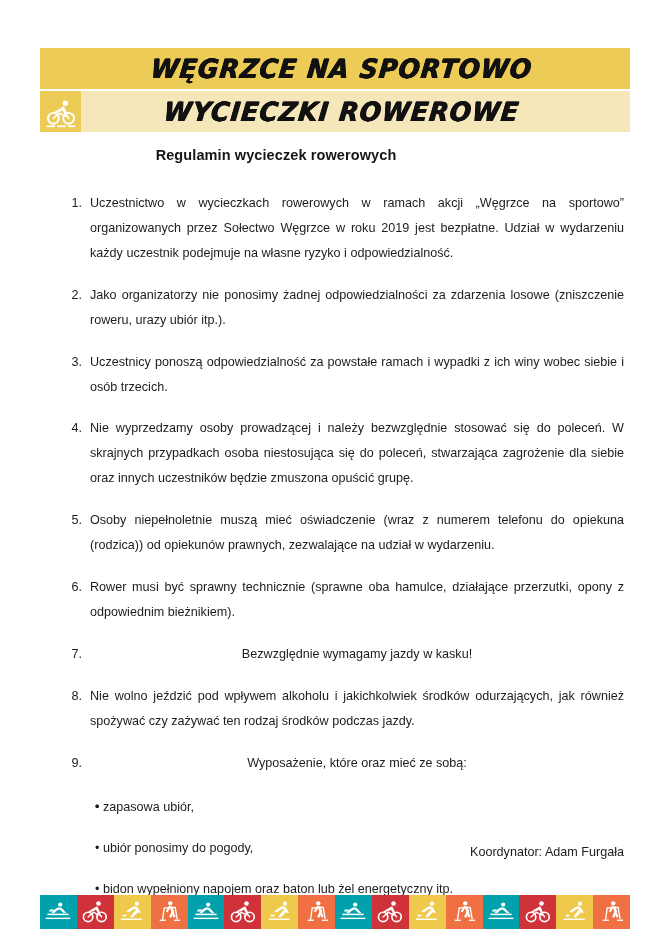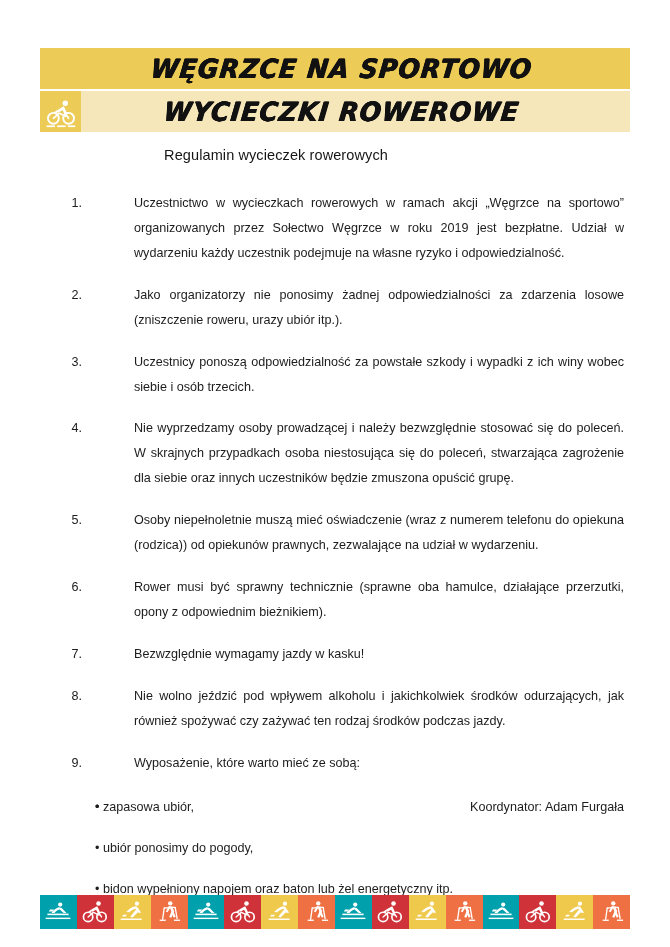--- a/index.html
+++ b/index.html
@@ -61,21 +61,21 @@
   }
 
   
   .doc-title {
     position: absolute;
     left: 0;
     top: 147px;
     width: 552px;
     text-align: center;
     font-size: 14.5px;
-    font-weight: normal;
+    font-weight: bold;
     color: #161616;
     letter-spacing: 0.1px;
   }
 
   
   .content {
     position: absolute;
     left: 62px;
     top: 191px;
     width: 562px;
@@ -93,22 +93,22 @@
   .rule-num {
     position: absolute;
     left: 0;
     top: 0;
     width: 20px;
     text-align: right;
     font-size: 12.6px;
     line-height: 1.98;
     color: #1c1c1c;
   }
-  .rule-text { display: block; margin-left: 44px; }
-  .rule-text.nojust { text-align: left; }
+  .rule-text { display: block; }
+  .rule-text.nojust { text-align: center; }
 
   
   .sublist {
     margin: 12px 0 0 0;
     padding: 0;
     list-style: none;
   }
   .sub-item {
     position: relative;
     padding-left: 41px;
@@ -123,21 +123,21 @@
     left: 33px;
     top: 0;
     font-size: 12.6px;
     line-height: 1.6;
   }
 
   
   .signature {
     position: absolute;
     right: 46px;
-    top: 800px;
+    top: 845px;
     font-size: 12.6px;
     color: #1c1c1c;
   }
 
   
   .footer-strip {
     position: absolute;
     left: 40px;
     top: 895px;
     width: 590px;
@@ -200,21 +200,21 @@
     <span class="rule-text">Uczestnictwo w wycieczkach rowerowych w ramach akcji „Węgrzce na sportowo” organizowanych przez Sołectwo Węgrzce w roku 2019 jest bezpłatne. Udział w wydarzeniu każdy uczestnik podejmuje na własne ryzyko i odpowiedzialność.</span>
   </div>
 
   <div class="rule-item">
     <span class="rule-num">2.</span>
     <span class="rule-text">Jako organizatorzy nie ponosimy żadnej odpowiedzialności za zdarzenia losowe (zniszczenie roweru, urazy ubiór itp.).</span>
   </div>
 
   <div class="rule-item">
     <span class="rule-num">3.</span>
-    <span class="rule-text">Uczestnicy ponoszą odpowiedzialność za powstałe szkody i wypadki z ich winy wobec siebie i osób trzecich.</span>
+    <span class="rule-text">Uczestnicy ponoszą odpowiedzialność za powstałe ramach i wypadki z ich winy wobec siebie i osób trzecich.</span>
   </div>
 
   <div class="rule-item">
     <span class="rule-num">4.</span>
     <span class="rule-text">Nie wyprzedzamy osoby prowadzącej i należy bezwzględnie stosować się do poleceń. W skrajnych przypadkach osoba niestosująca się do poleceń, stwarzająca zagrożenie dla siebie oraz innych uczestników będzie zmuszona opuścić grupę.</span>
   </div>
 
   <div class="rule-item">
     <span class="rule-num">5.</span>
     <span class="rule-text">Osoby niepełnoletnie muszą mieć oświadczenie (wraz z numerem telefonu do opiekuna (rodzica)) od opiekunów prawnych, zezwalające na udział w wydarzeniu.</span>
@@ -230,21 +230,21 @@
     <span class="rule-text nojust">Bezwzględnie wymagamy jazdy w kasku!</span>
   </div>
 
   <div class="rule-item">
     <span class="rule-num">8.</span>
     <span class="rule-text">Nie wolno jeździć pod wpływem alkoholu i jakichkolwiek środków odurzających, jak również spożywać czy zażywać ten rodzaj środków podczas jazdy.</span>
   </div>
 
   <div class="rule-item">
     <span class="rule-num">9.</span>
-    <span class="rule-text nojust">Wyposażenie, które warto mieć ze sobą:</span>
+    <span class="rule-text nojust">Wyposażenie, które oraz mieć ze sobą:</span>
   </div>
 
   <ul class="sublist">
     <li class="sub-item">
       <span class="sub-bullet">•</span>
     </li>
     <li class="sub-item">
       <span class="sub-bullet">•</span>
       <span>zapasowa ubiór,</span>
     </li>

